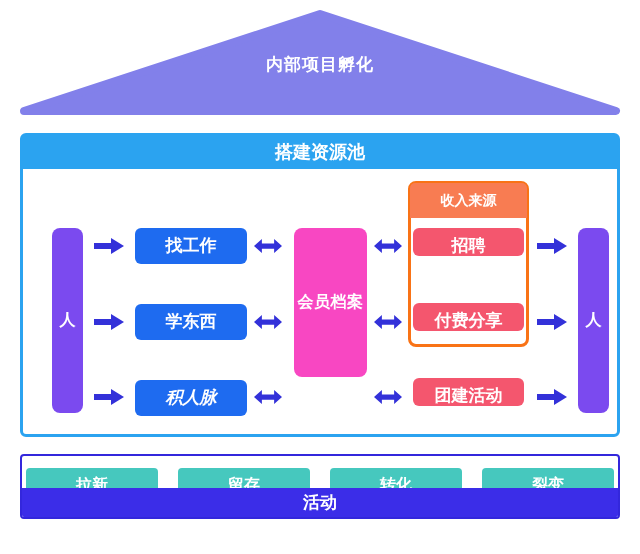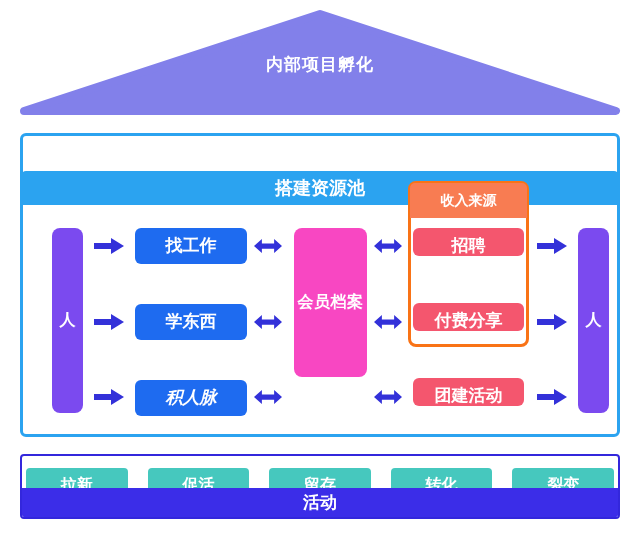--- a/index.html
+++ b/index.html
@@ -8,21 +8,21 @@
     font-family:"Liberation Sans","DejaVu Sans",sans-serif;
   }
   .abs{position:absolute;box-sizing:border-box;}
   .wbold{color:#ffffff;font-weight:bold;}
   
   .roof-svg{left:0;top:0;width:640px;height:125px;}
   .roof-label{left:0;top:53px;width:640px;text-align:center;font-size:17px;letter-spacing:1px;}
   
   .pool-panel{left:20px;top:133px;width:600px;height:304px;border:3px solid #2BA3F0;border-radius:6px;background:#fff;}
   .pool-header{position:absolute;left:-1px;top:-1px;right:-1px;height:34px;background:#2BA3F0;border-radius:4px 4px 0 0;
-    text-align:center;line-height:34px;font-size:18px;margin-top:36px;}
+    text-align:center;line-height:34px;font-size:18px;}
   .vbox{width:31px;height:185px;background:#7B4AEF;border-radius:8px;display:flex;align-items:center;justify-content:center;font-size:16px;}
   .need-box{left:135px;width:112px;height:36px;background:#1E6BF0;border-radius:6px;text-align:center;line-height:36px;font-size:17px;}
   .member-box{left:294px;top:228px;width:73px;height:149px;background:#F847C2;border-radius:8px;
     display:flex;align-items:center;justify-content:center;font-size:16px;letter-spacing:0.5px;}
   .income-group{left:408px;top:181px;width:121px;height:166px;background:#ffffff;border:3px solid #f97316;border-radius:8px;}
   .income-header{position:absolute;left:-1px;top:-1px;right:-1px;height:35px;background:#F87C52;border-radius:5px 5px 0 0;
     text-align:center;line-height:35px;font-size:14px;}
   .red-box{left:413px;width:111px;height:28px;background:#F4566E;border-radius:6px;text-align:center;line-height:36px;font-size:17px;}
   .arrow{color:#3331D9;}
   .arrow svg{display:block;}
@@ -126,21 +126,20 @@
     <svg width="30" height="16" viewBox="0 0 30 16">
         <path d="M0,5 H17 V0 L30,8 L17,16 V11 H0 Z" fill="currentColor"></path>
       </svg>
     </div>
 
   <div class="abs vbox wbold" style="left:578px;top:228px;">人</div>
 
   <div class="abs funnel-panel">
     <div class="funnel-row">
       <div class="funnel-stage wbold">拉新</div>
-      <div class="funnel-stage wbold">促活</div>
       <div class="funnel-stage wbold">留存</div>
       <div class="funnel-stage wbold">转化</div>
       <div class="funnel-stage wbold">裂变</div>
     </div>
     <div class="footer-bar">
       <div class="footer-title wbold">活动</div>
     </div>
   </div>
 
 </div>

